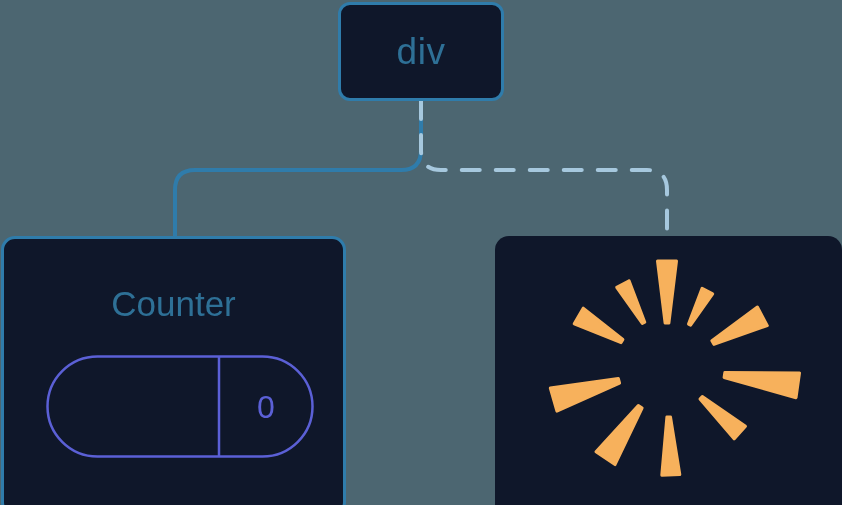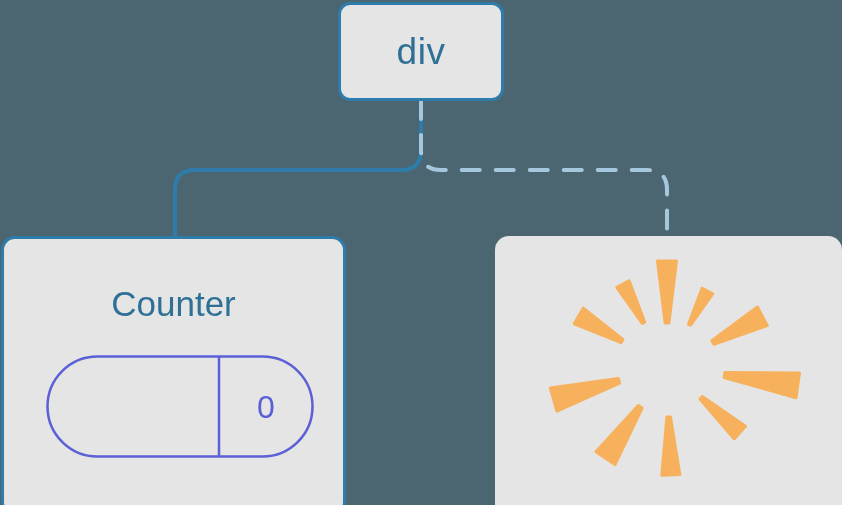--- a/index.html
+++ b/index.html
@@ -20,21 +20,21 @@
   #wires {
     position: absolute;
     left: 0; top: 0;
     width: 842px; height: 505px;
     overflow: visible;
   }
 
   
   .node {
     position: absolute;
-    background: #e5e5e5;
+    background: #0f172a;
     box-sizing: border-box;
   }
   .node-div {
     left: 338px;
     top: 2px;
     width: 166px;
     height: 99px;
     border: 3px solid #2f7cab;
     border-radius: 12px;
     display: flex;

